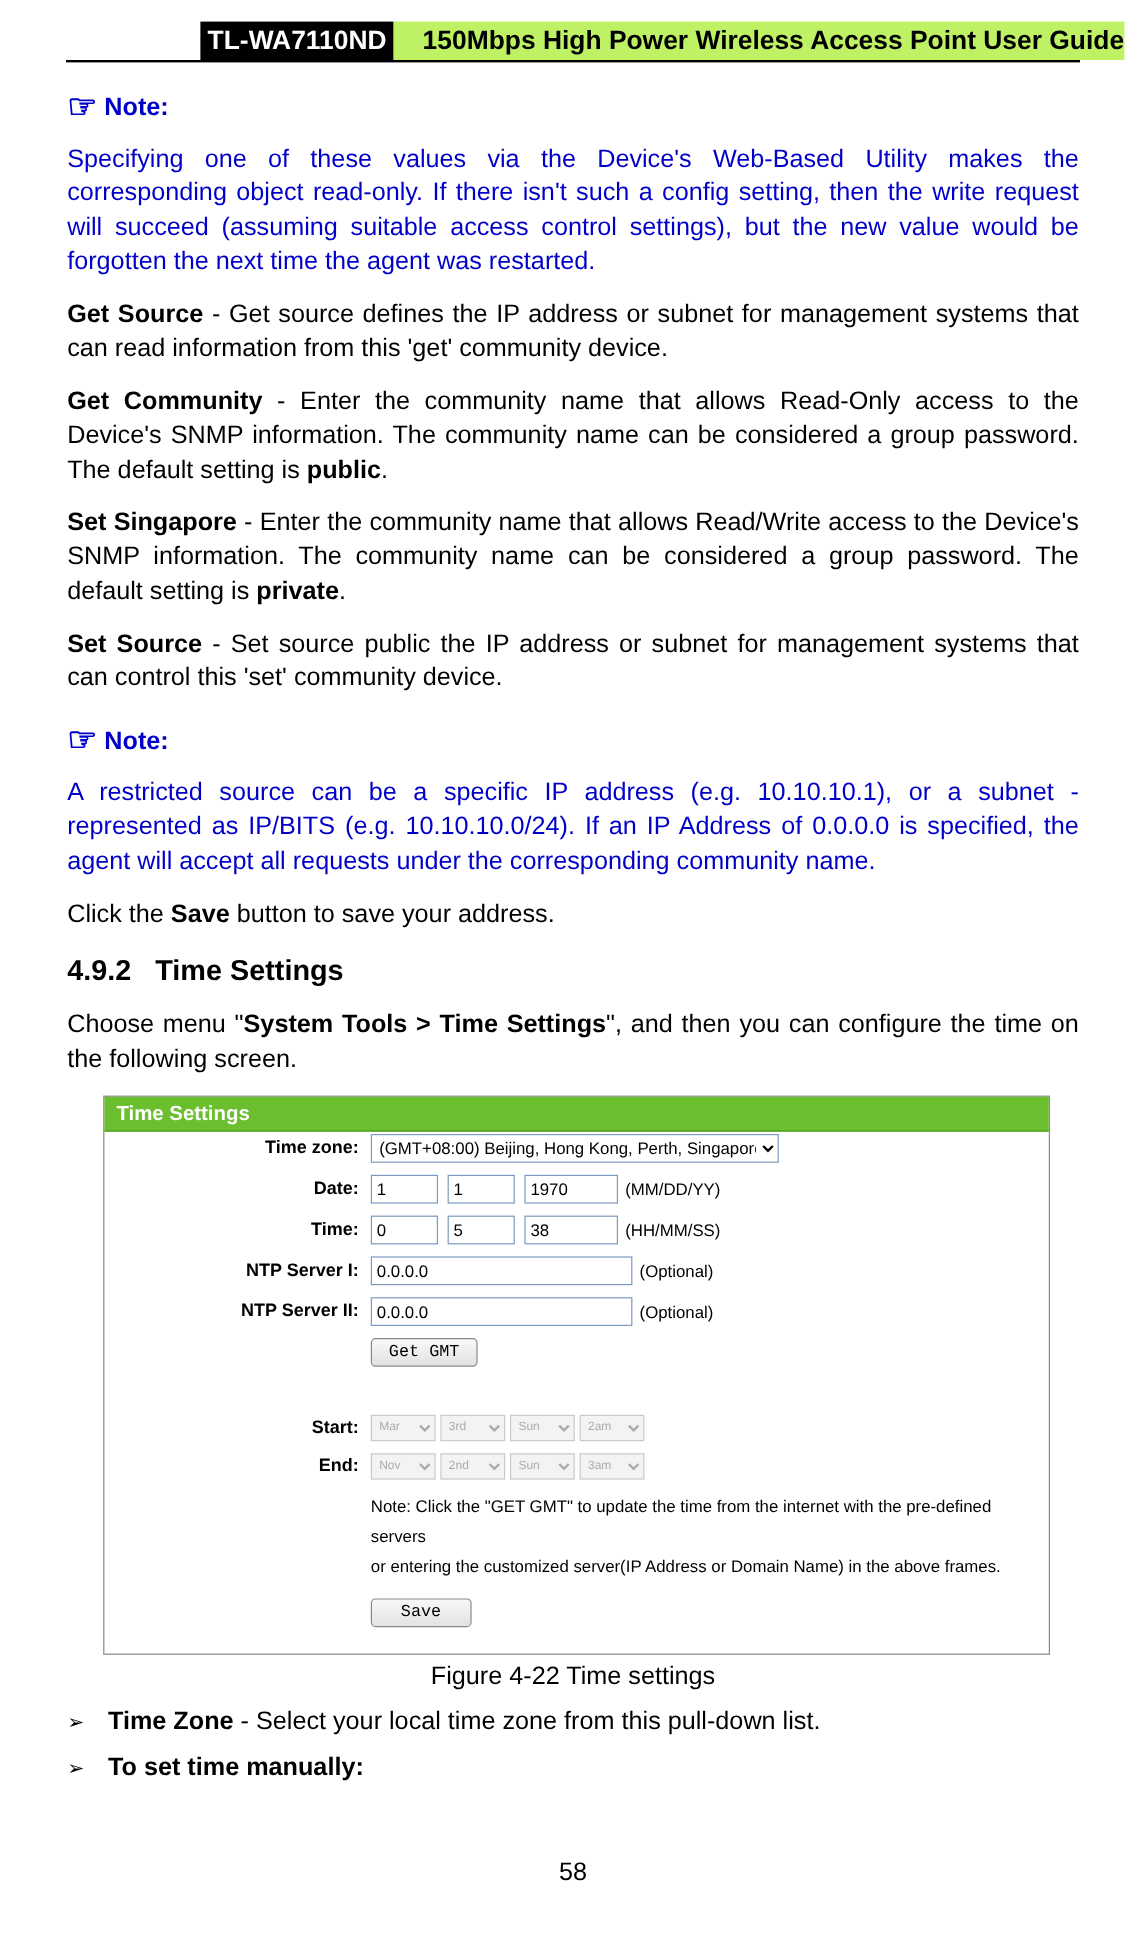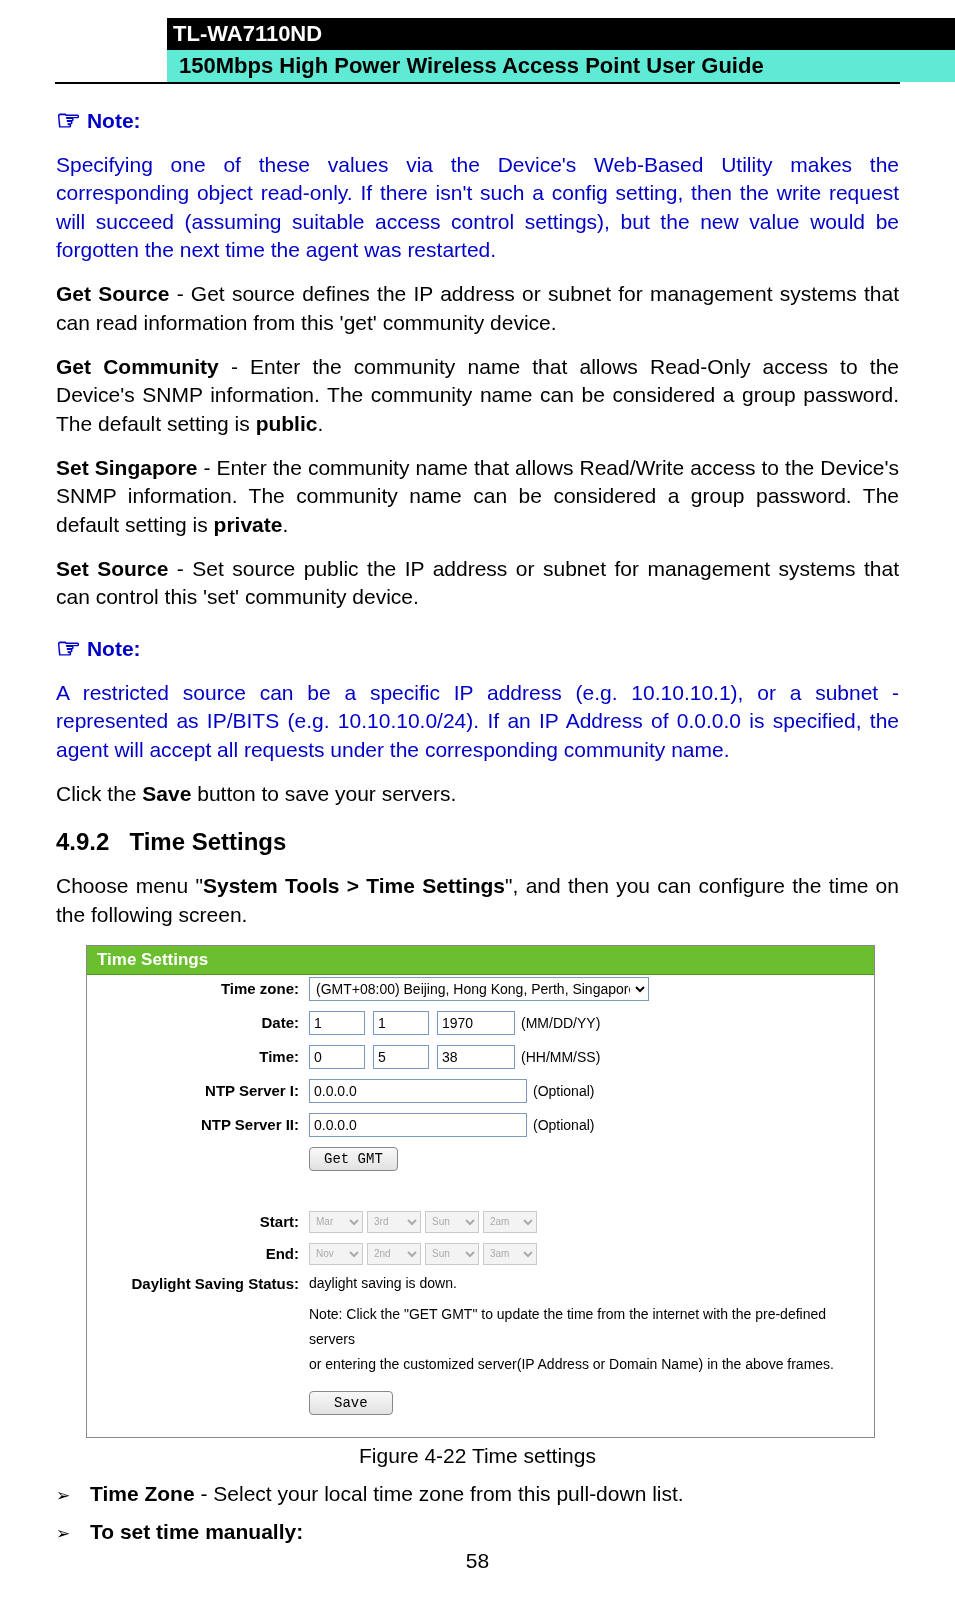--- a/index.html
+++ b/index.html
@@ -9,37 +9,36 @@
     background: #fff;
     font-family: Arial, Helvetica, sans-serif;
     font-size: 21px;
     color: #000;
   }
   .header-row {
     display: flex;
     align-items: stretch;
     margin-left: 167px;
     margin-top: 18px;
-    flex-direction: column;
   }
   .header-model-box {
     background: #000;
     color: #fff;
     font-weight: bold;
     padding: 3px 6px 3px 6px;
     font-size: 22px;
     display: flex;
     align-items: center;
   }
   .header-title {
-    background: #5eead4;
+    background: #bef264;
     color: #000;
     font-weight: bold;
     font-size: 22px;
-    padding: 3px 0 3px 12px;
+    padding: 3px 0 3px 24px;
     display: flex;
     align-items: center;
   }
   .header-underline {
     border-bottom: 2px solid #000;
     margin-left: 55px;
     margin-right: 55px;
     margin-top: 0px;
   }
   .content {
@@ -192,21 +191,21 @@
     <b>Set Source</b><span> - Set source public the IP address or subnet for management systems that can control this 'set' community device.</span>
   </div>
 
   <div class="note-label">
     <span class="note-hand">☞</span>
     <span>Note:</span>
   </div>
   <div class="note-body">A restricted source can be a specific IP address (e.g. 10.10.10.1), or a subnet - represented as IP/BITS (e.g. 10.10.10.0/24). If an IP Address of 0.0.0.0 is specified, the agent will accept all requests under the corresponding community name.</div>
 
   <div class="para">
-    <span>Click the </span><b>Save</b><span> button to save your servers.</span>
+    <span>Click the </span><b>Save</b><span> button to save your address.</span>
   </div>
 
   <div class="section-heading">
     <span>4.9.2</span>&nbsp;&nbsp;&nbsp;<span>Time Settings</span>
   </div>
 
   <div class="para">
     <span>Choose menu "</span><b>System Tools &gt; Time Settings</b><span>", and then you can configure the time on the following screen.</span>
   </div>
 
@@ -270,24 +269,20 @@
       </div>
 
       <div class="row">
         <div class="lab">End:</div>
         <select class="sel-dis" disabled=""><option>Nov</option></select>
         <select class="sel-dis" disabled=""><option>2nd</option></select>
         <select class="sel-dis" disabled=""><option>Sun</option></select>
         <select class="sel-dis" disabled=""><option>3am</option></select>
       </div>
 
-      <div class="row">
-        <div class="lab">Daylight Saving Status:</div>
-        <span style="font-size:14px">daylight saving is down.</span>
-      </div>
 
       <div class="fig-note">
         <div>Note: Click the "GET GMT" to update the time from the internet with the pre-defined servers</div>
         <div>or entering the customized server(IP Address or Domain Name) in the above frames.</div>
       </div>
 
       <div style="height:14px"></div>
       <div class="row">
         <div class="lab"></div>
         <button class="btn" style="padding:3px 24px">Save</button>

